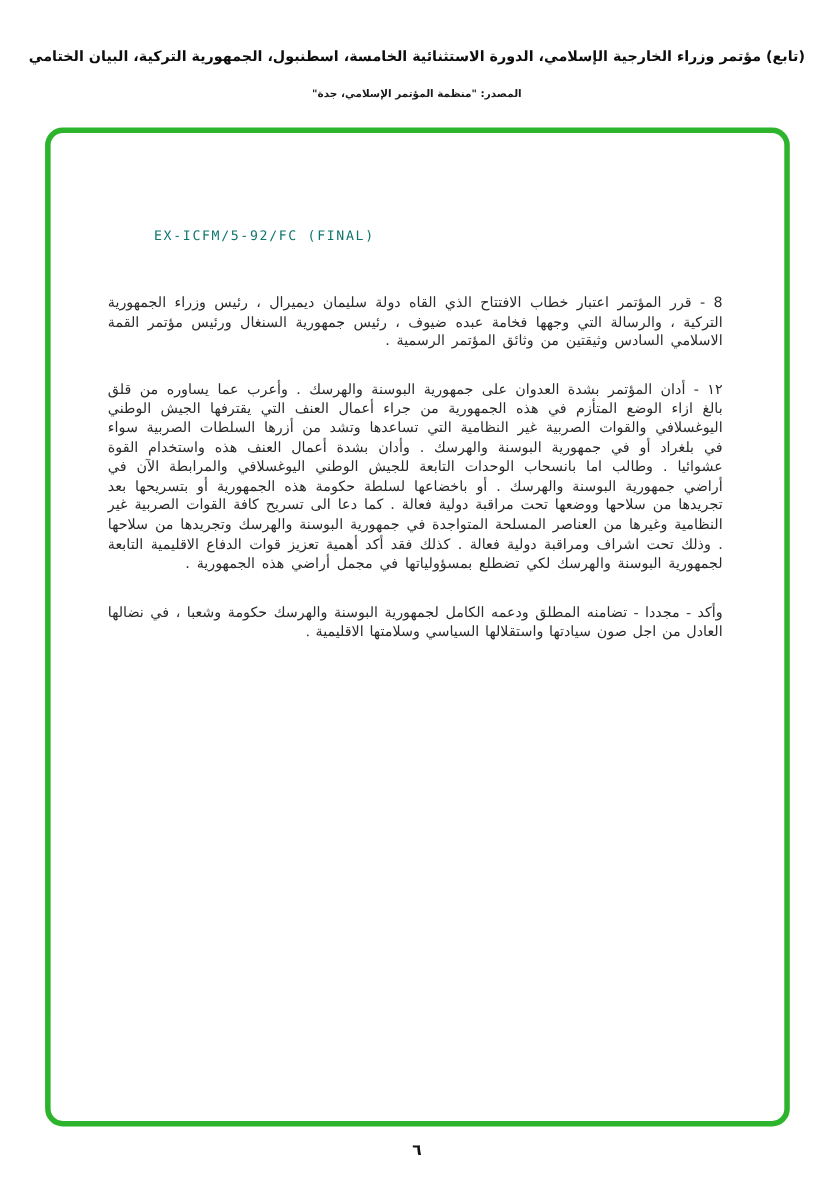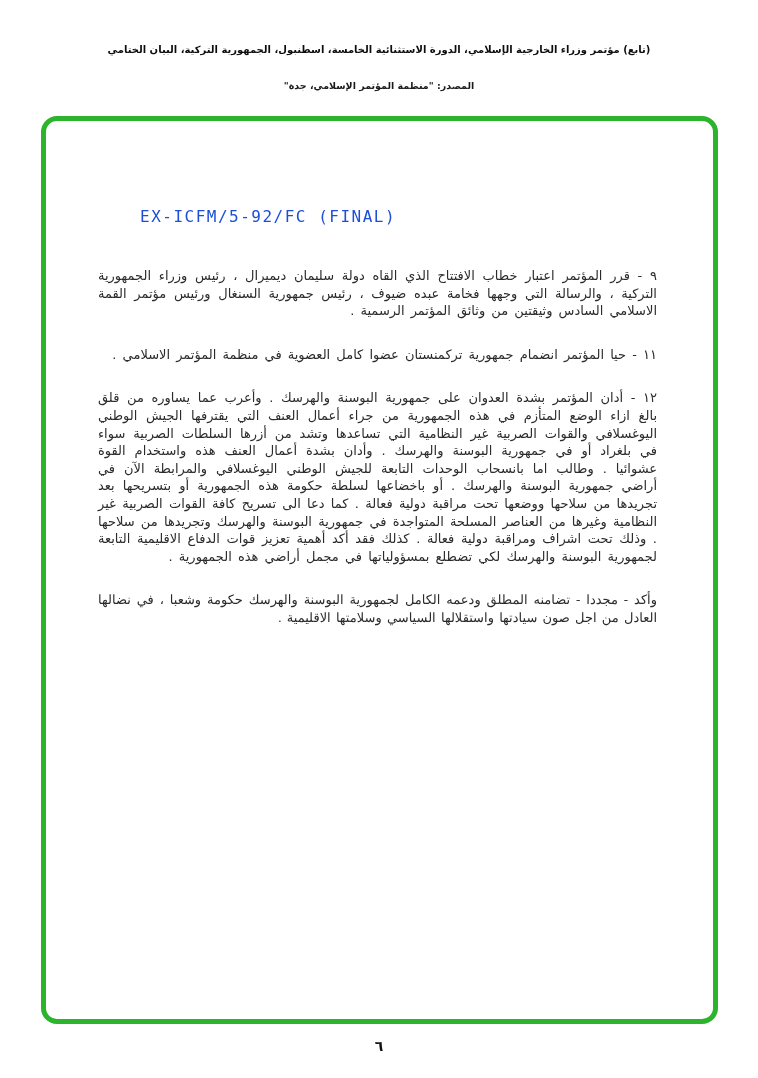--- a/index.html
+++ b/index.html
@@ -16,21 +16,21 @@
     font-family: "DejaVu Sans", "Liberation Sans", sans-serif;
   }
   .header-title {
     position: absolute;
     top: 44px;
     left: 0;
     right: 0;
     text-align: center;
     direction: rtl;
     font-weight: bold;
-    font-size: 10px;
+    font-size: 13px;
     color: #0d0d0d;
     letter-spacing: 0.2px;
   }
   .header-source {
     position: absolute;
     top: 80px;
     left: 0;
     right: 0;
     text-align: center;
     direction: rtl;
@@ -47,23 +47,23 @@
     box-sizing: border-box;
     border: 5px solid #2cb42c;
     border-radius: 16px;
     background: #ffffff;
   }
   .doc-ref {
     position: absolute;
     top: 86px;
     left: 94px;
     font-family: "DejaVu Sans Mono", "Liberation Mono", monospace;
-    font-size: 16px;
+    font-size: 12px;
     letter-spacing: 1.5px;
-    color: #1d4ed8;
+    color: #0f766e;
     white-space: nowrap;
   }
   .doc-body {
     position: absolute;
     top: 146px;
     left: 52px;
     right: 56px;
     direction: rtl;
     unicode-bidi: embed;
     text-align: justify;
@@ -97,22 +97,21 @@
 
   <div class="header-title">(تابع) مؤتمر وزراء الخارجية الإسلامي، الدورة الاستثنائية الخامسة، اسطنبول، الجمهورية التركية، البيان الختامي</div>
 
   <div class="header-source">المصدر: "منظمة المؤتمر الإسلامي، جدة"</div>
 
   <div class="green-frame">
 
     <div class="doc-ref">EX-ICFM/5-92/FC (FINAL)</div>
 
     <div class="doc-body">
-        <p class="ar-para">٩ - قرر المؤتمر اعتبار خطاب الافتتاح الذي القاه دولة سليمان ديميرال ، رئيس وزراء الجمهورية التركية ، والرسالة التي وجهها فخامة عبده ضيوف ، رئيس جمهورية السنغال ورئيس مؤتمر القمة الاسلامي السادس وثيقتين من وثائق المؤتمر الرسمية .</p>
-        <p class="ar-para">١١ - حيا المؤتمر انضمام جمهورية تركمنستان عضوا كامل العضوية في منظمة المؤتمر الاسلامي .</p>
+        <p class="ar-para">8 - قرر المؤتمر اعتبار خطاب الافتتاح الذي القاه دولة سليمان ديميرال ، رئيس وزراء الجمهورية التركية ، والرسالة التي وجهها فخامة عبده ضيوف ، رئيس جمهورية السنغال ورئيس مؤتمر القمة الاسلامي السادس وثيقتين من وثائق المؤتمر الرسمية .</p>
         <p class="ar-para">١٢ - أدان المؤتمر بشدة العدوان على جمهورية البوسنة والهرسك . وأعرب عما يساوره من قلق بالغ ازاء الوضع المتأزم في هذه الجمهورية من جراء أعمال العنف التي يقترفها الجيش الوطني اليوغسلافي والقوات الصربية غير النظامية التي تساعدها وتشد من أزرها السلطات الصربية سواء في بلغراد أو في جمهورية البوسنة والهرسك . وأدان بشدة أعمال العنف هذه واستخدام القوة عشوائيا . وطالب اما بانسحاب الوحدات التابعة للجيش الوطني اليوغسلافي والمرابطة الآن في أراضي جمهورية البوسنة والهرسك . أو باخضاعها لسلطة حكومة هذه الجمهورية أو بتسريحها بعد تجريدها من سلاحها ووضعها تحت مراقبة دولية فعالة . كما دعا الى تسريح كافة القوات الصربية غير النظامية وغيرها من العناصر المسلحة المتواجدة في جمهورية البوسنة والهرسك وتجريدها من سلاحها . وذلك تحت اشراف ومراقبة دولية فعالة . كذلك فقد أكد أهمية تعزيز قوات الدفاع الاقليمية التابعة لجمهورية البوسنة والهرسك لكي تضطلع بمسؤولياتها في مجمل أراضي هذه الجمهورية .</p>
         <p class="ar-para">وأكد - مجددا - تضامنه المطلق ودعمه الكامل لجمهورية البوسنة والهرسك حكومة وشعبا ، في نضالها العادل من اجل صون سيادتها واستقلالها السياسي وسلامتها الاقليمية .</p>
       </div>
 
   </div>
 
   <div class="page-number">٦</div>
 
 </div>
 

